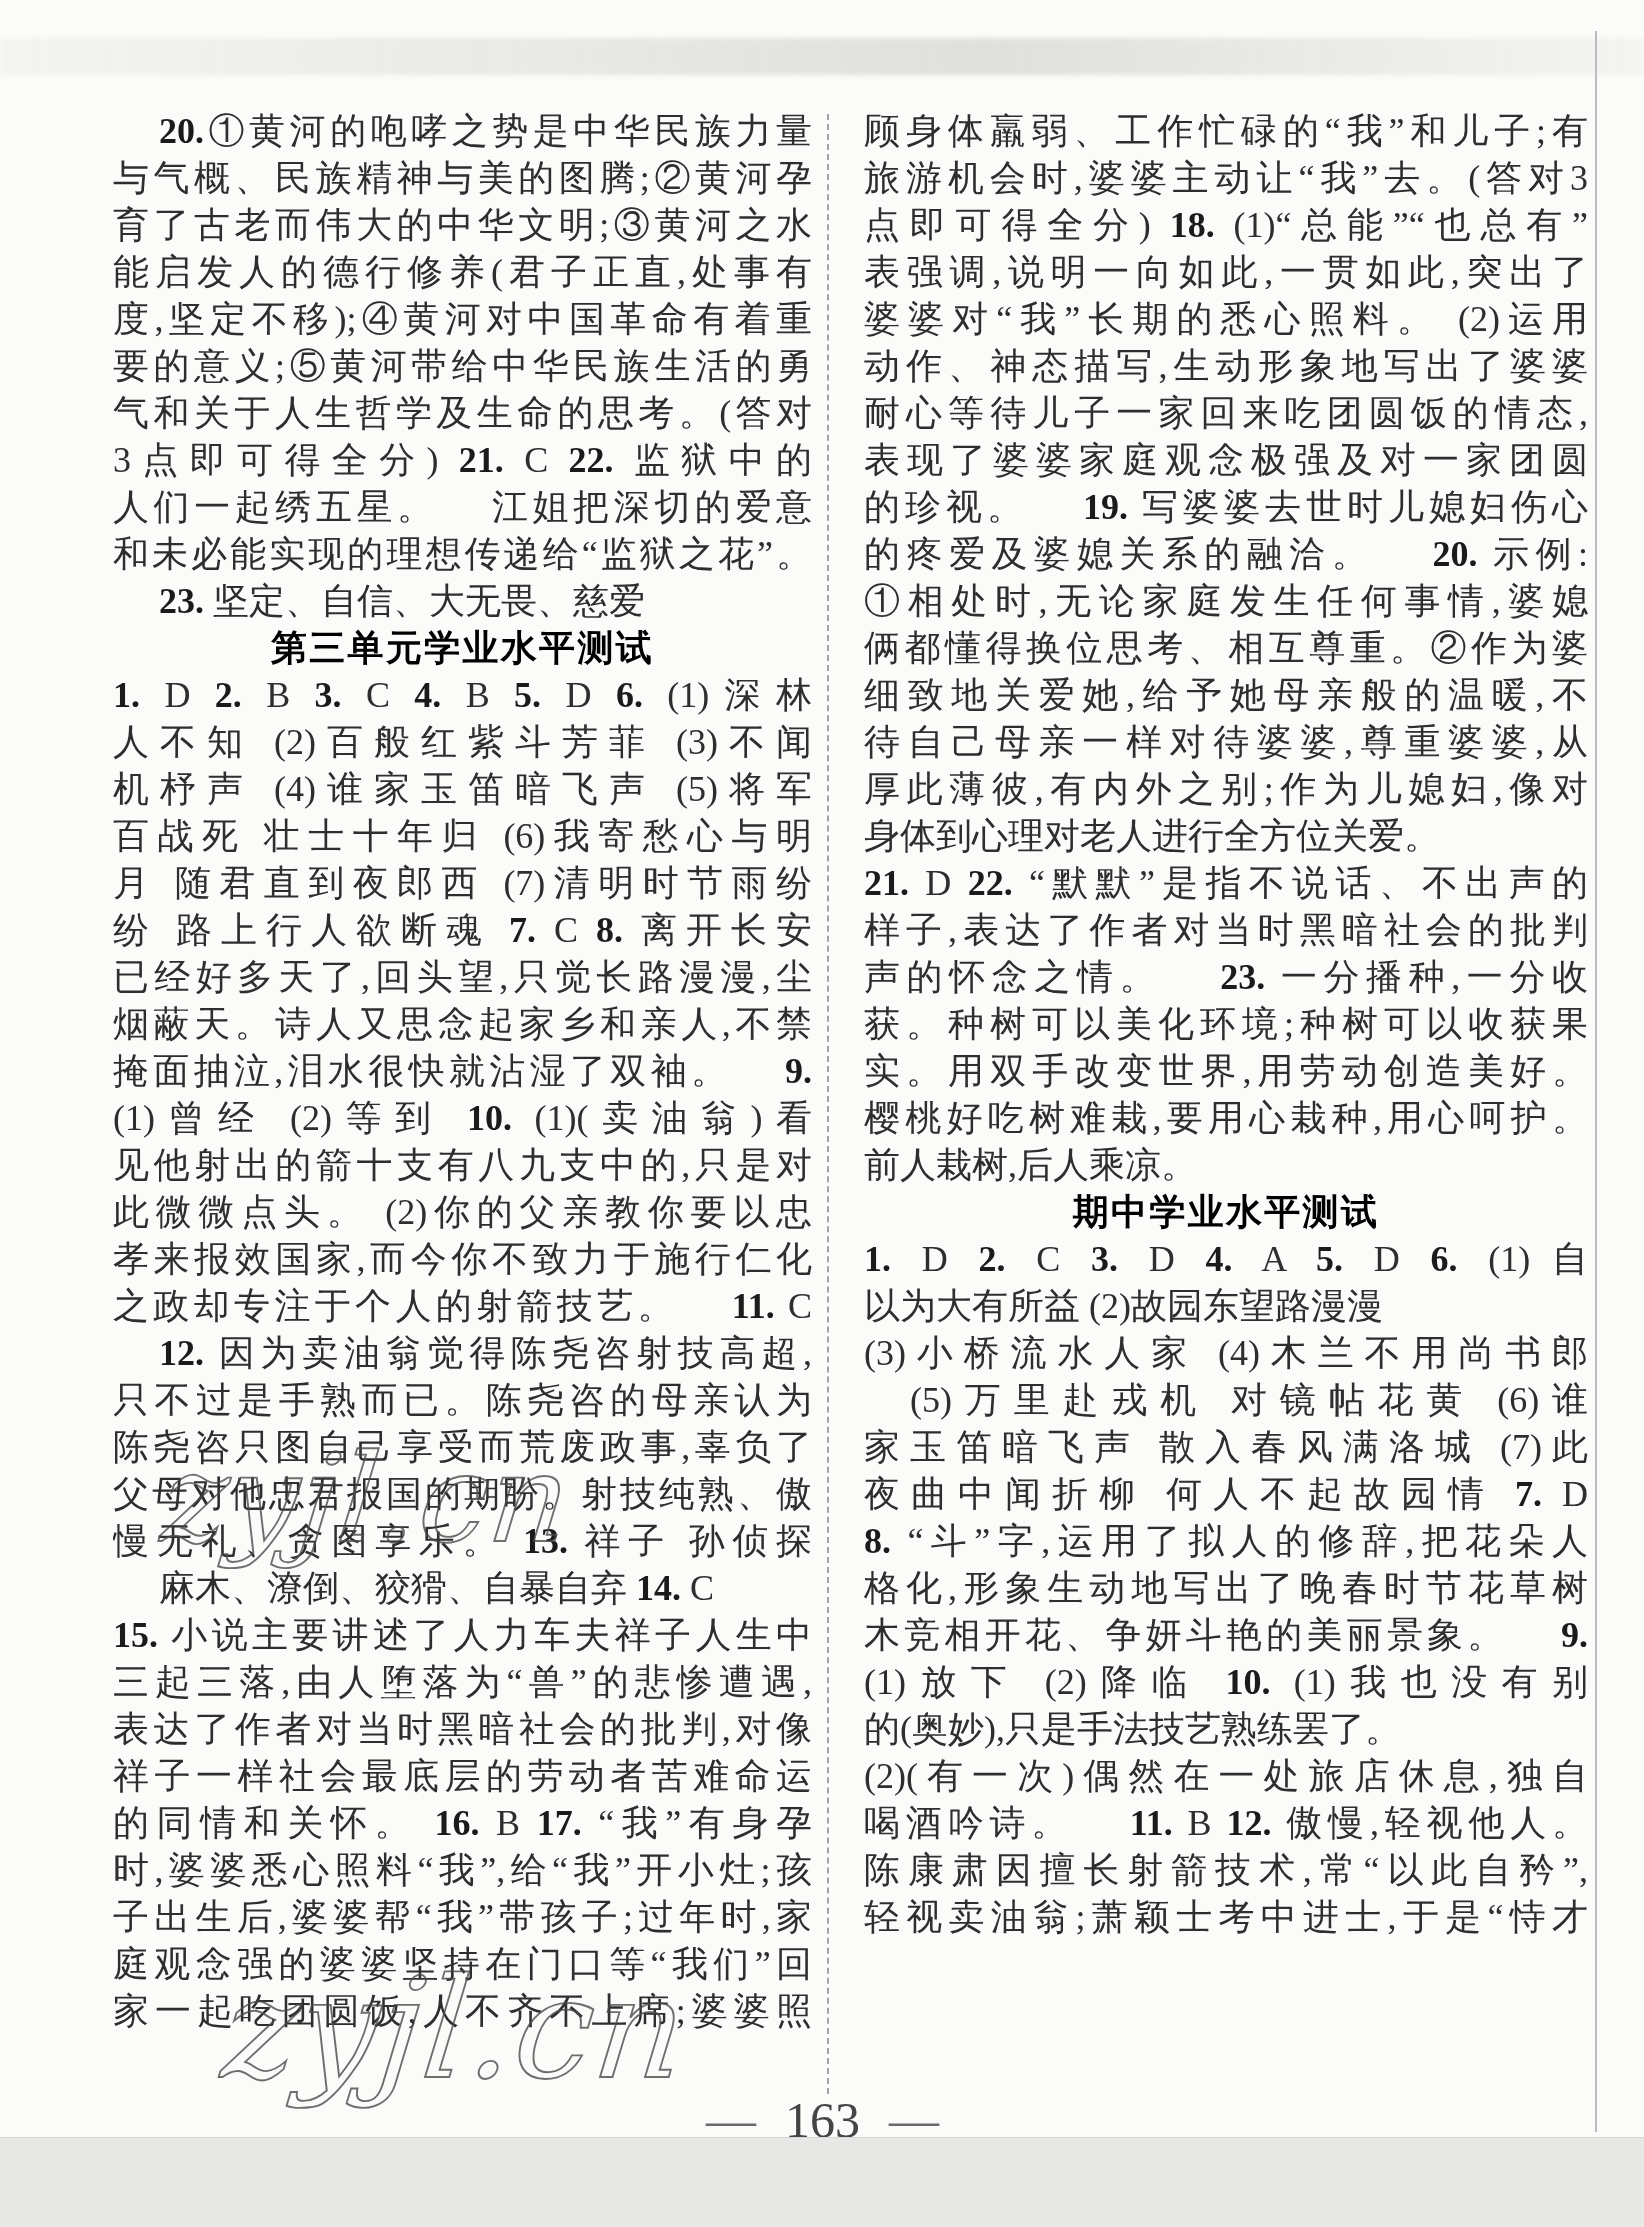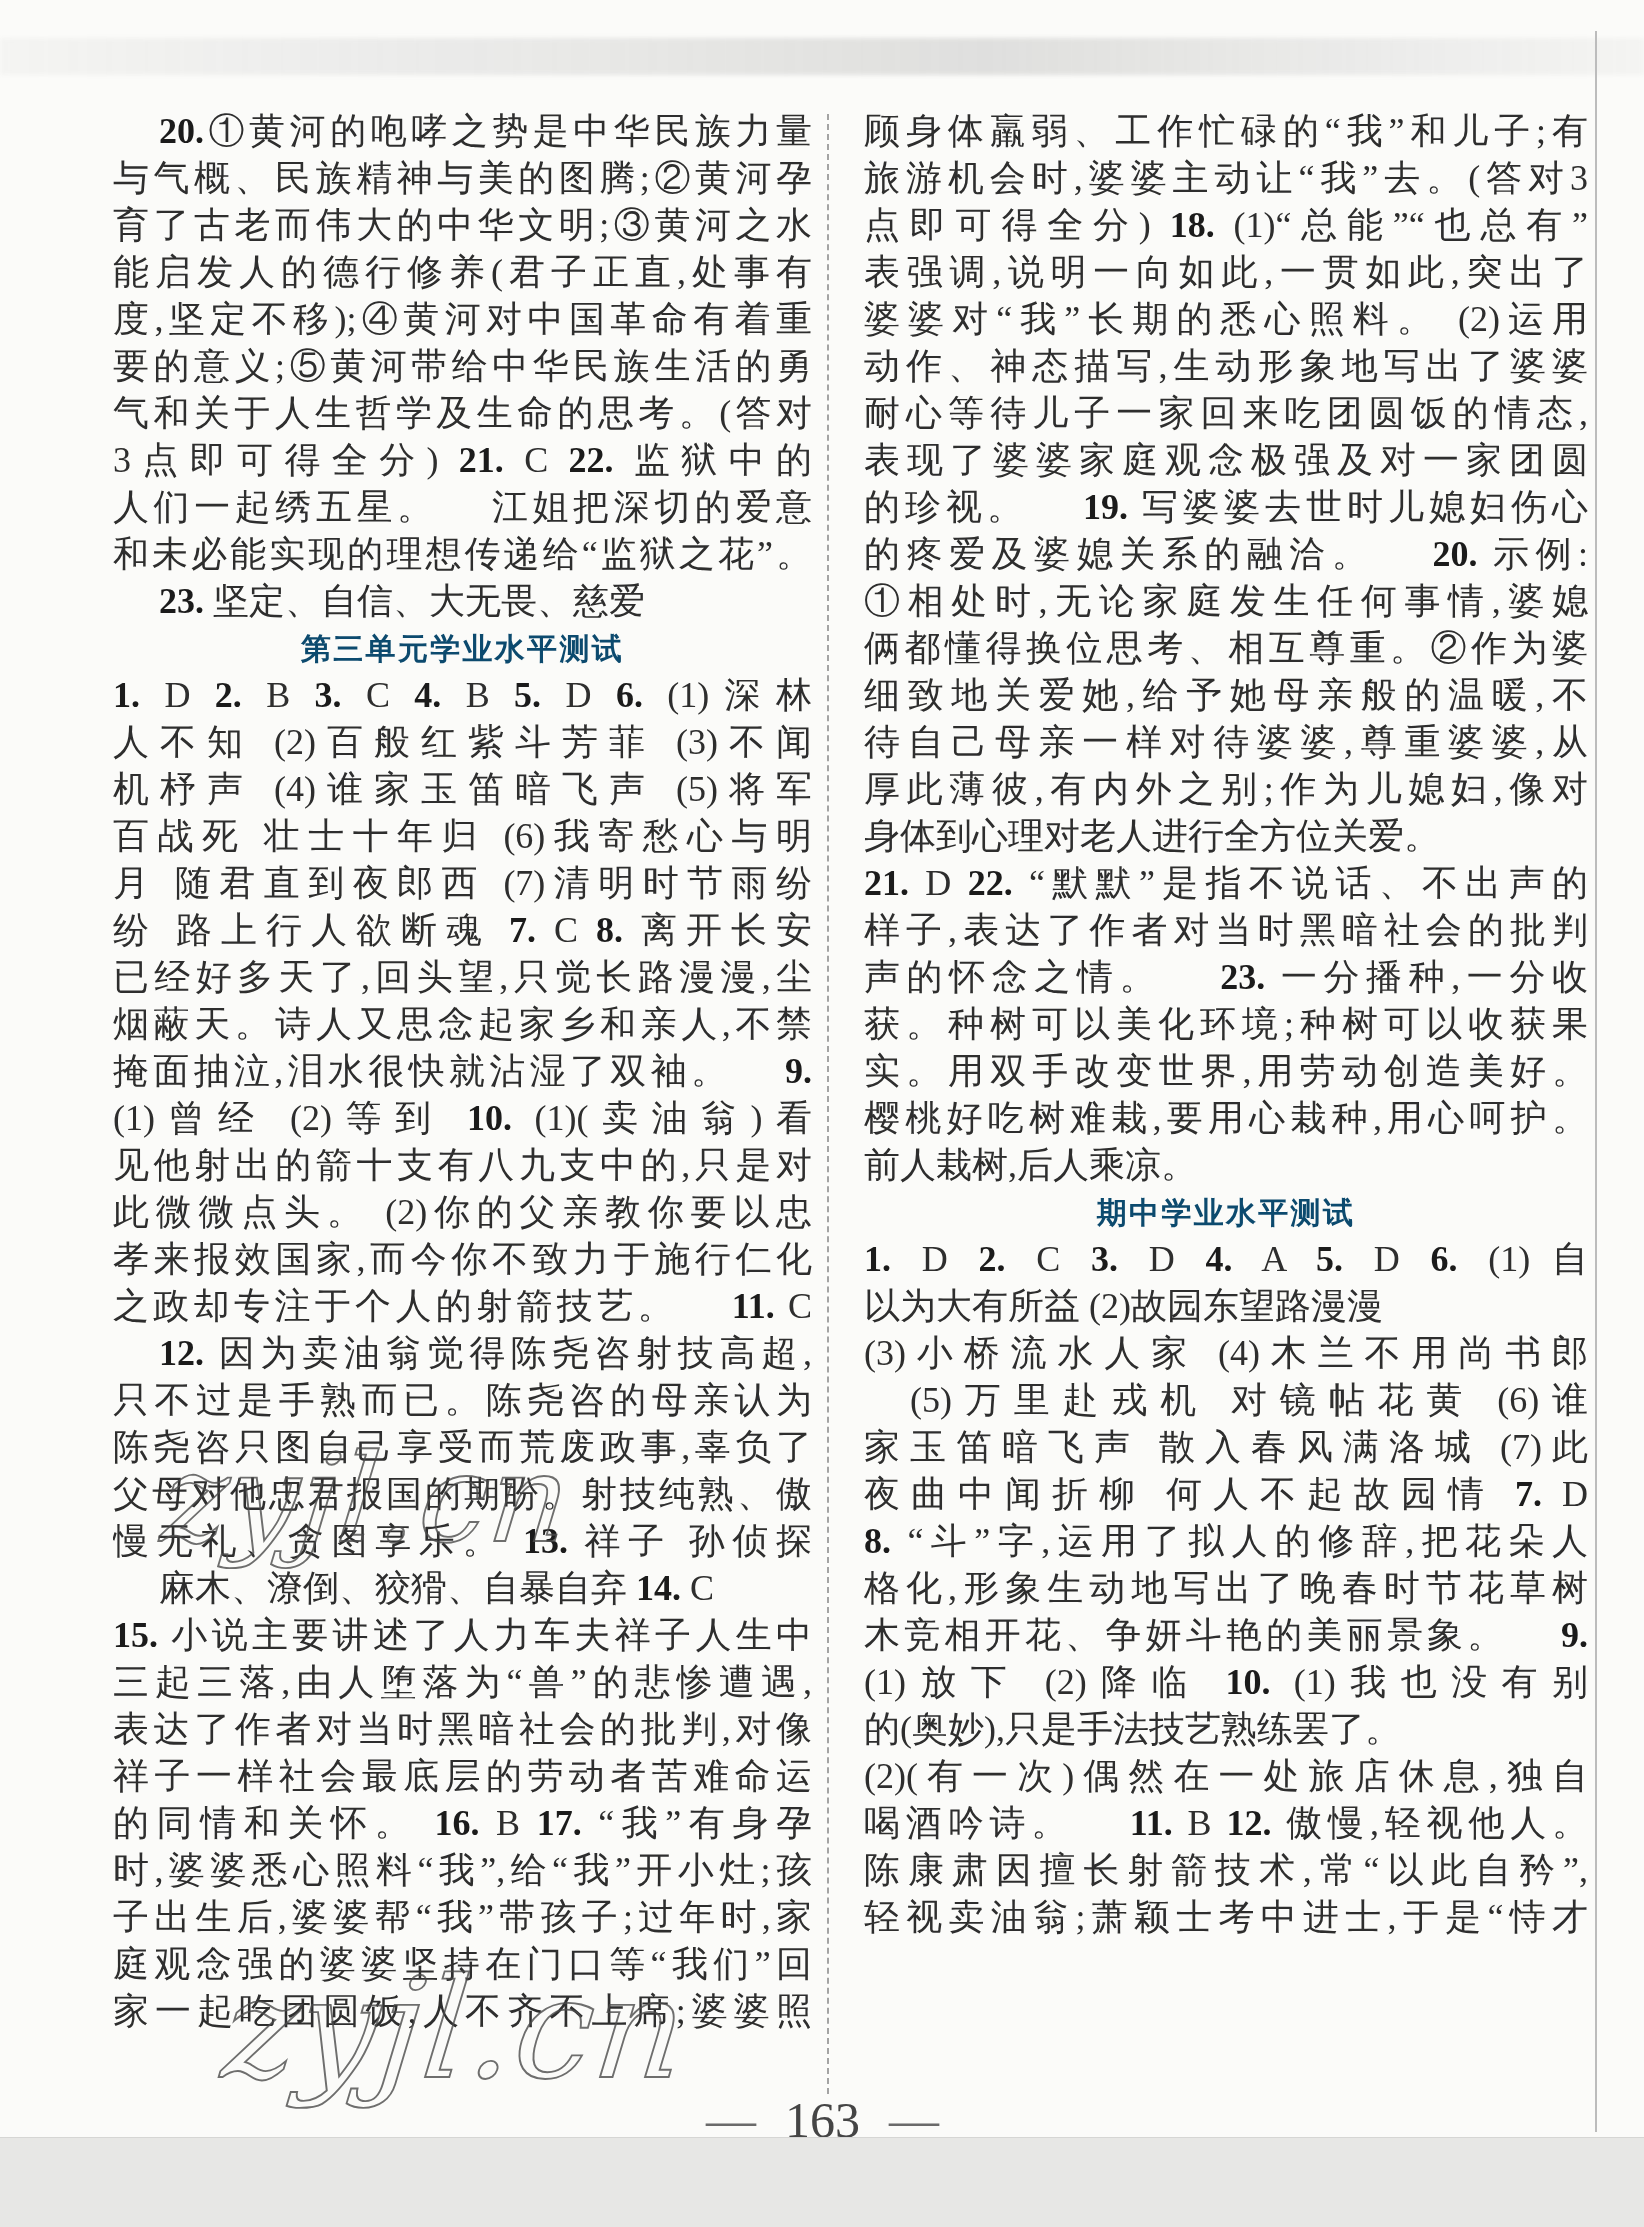--- a/index.html
+++ b/index.html
@@ -18,21 +18,21 @@
     background:#e7e7e5;border-top:0.8px solid #d6d6d4;}
   #edge-line{position:absolute;left:1595px;top:30.5px;width:1.5px;height:2101px;background:#bcbcbc;}
   #divider{position:absolute;left:827px;top:114px;height:1980px;width:0;border-left:2.3px dashed #a3a3a3;}
   
   .col{position:absolute;top:108px;}
   #col-left{left:113px;width:699px;}
   #col-right{left:848px;width:724px;margin-left:16px;}
   .ln{height:47px;line-height:47px;font-size:36px;overflow:hidden;white-space:nowrap;}
   .ln.j{white-space:normal;text-align:justify;text-align-last:justify;}
   .ln.header{white-space:normal;text-align:right;text-align-last:center;
-    font-weight:bold;font-size:30px;letter-spacing:2.3px;color:#0c4a6e;}
+    font-weight:bold;font-size:36px;letter-spacing:2.3px;color:#000000;}
   .qn{font-weight:bold;color:#1b1b1b;}
   
   .wm{position:absolute;font-style:italic;font-family:"DejaVu Serif",serif;
     color:transparent;-webkit-text-stroke:1.9px #4b4b4b;
     transform:skewX(-6deg);opacity:.8;letter-spacing:1.5px;white-space:nowrap;}
   #wm1{left:164px;top:1428px;font-size:122px;}
   #wm2{left:225px;top:1948px;font-size:139px;}
   
   #footer{position:absolute;top:2097px;left:0;width:1645px;height:47px;
     text-align:center;font-size:50px;color:#454545;line-height:47px;}

